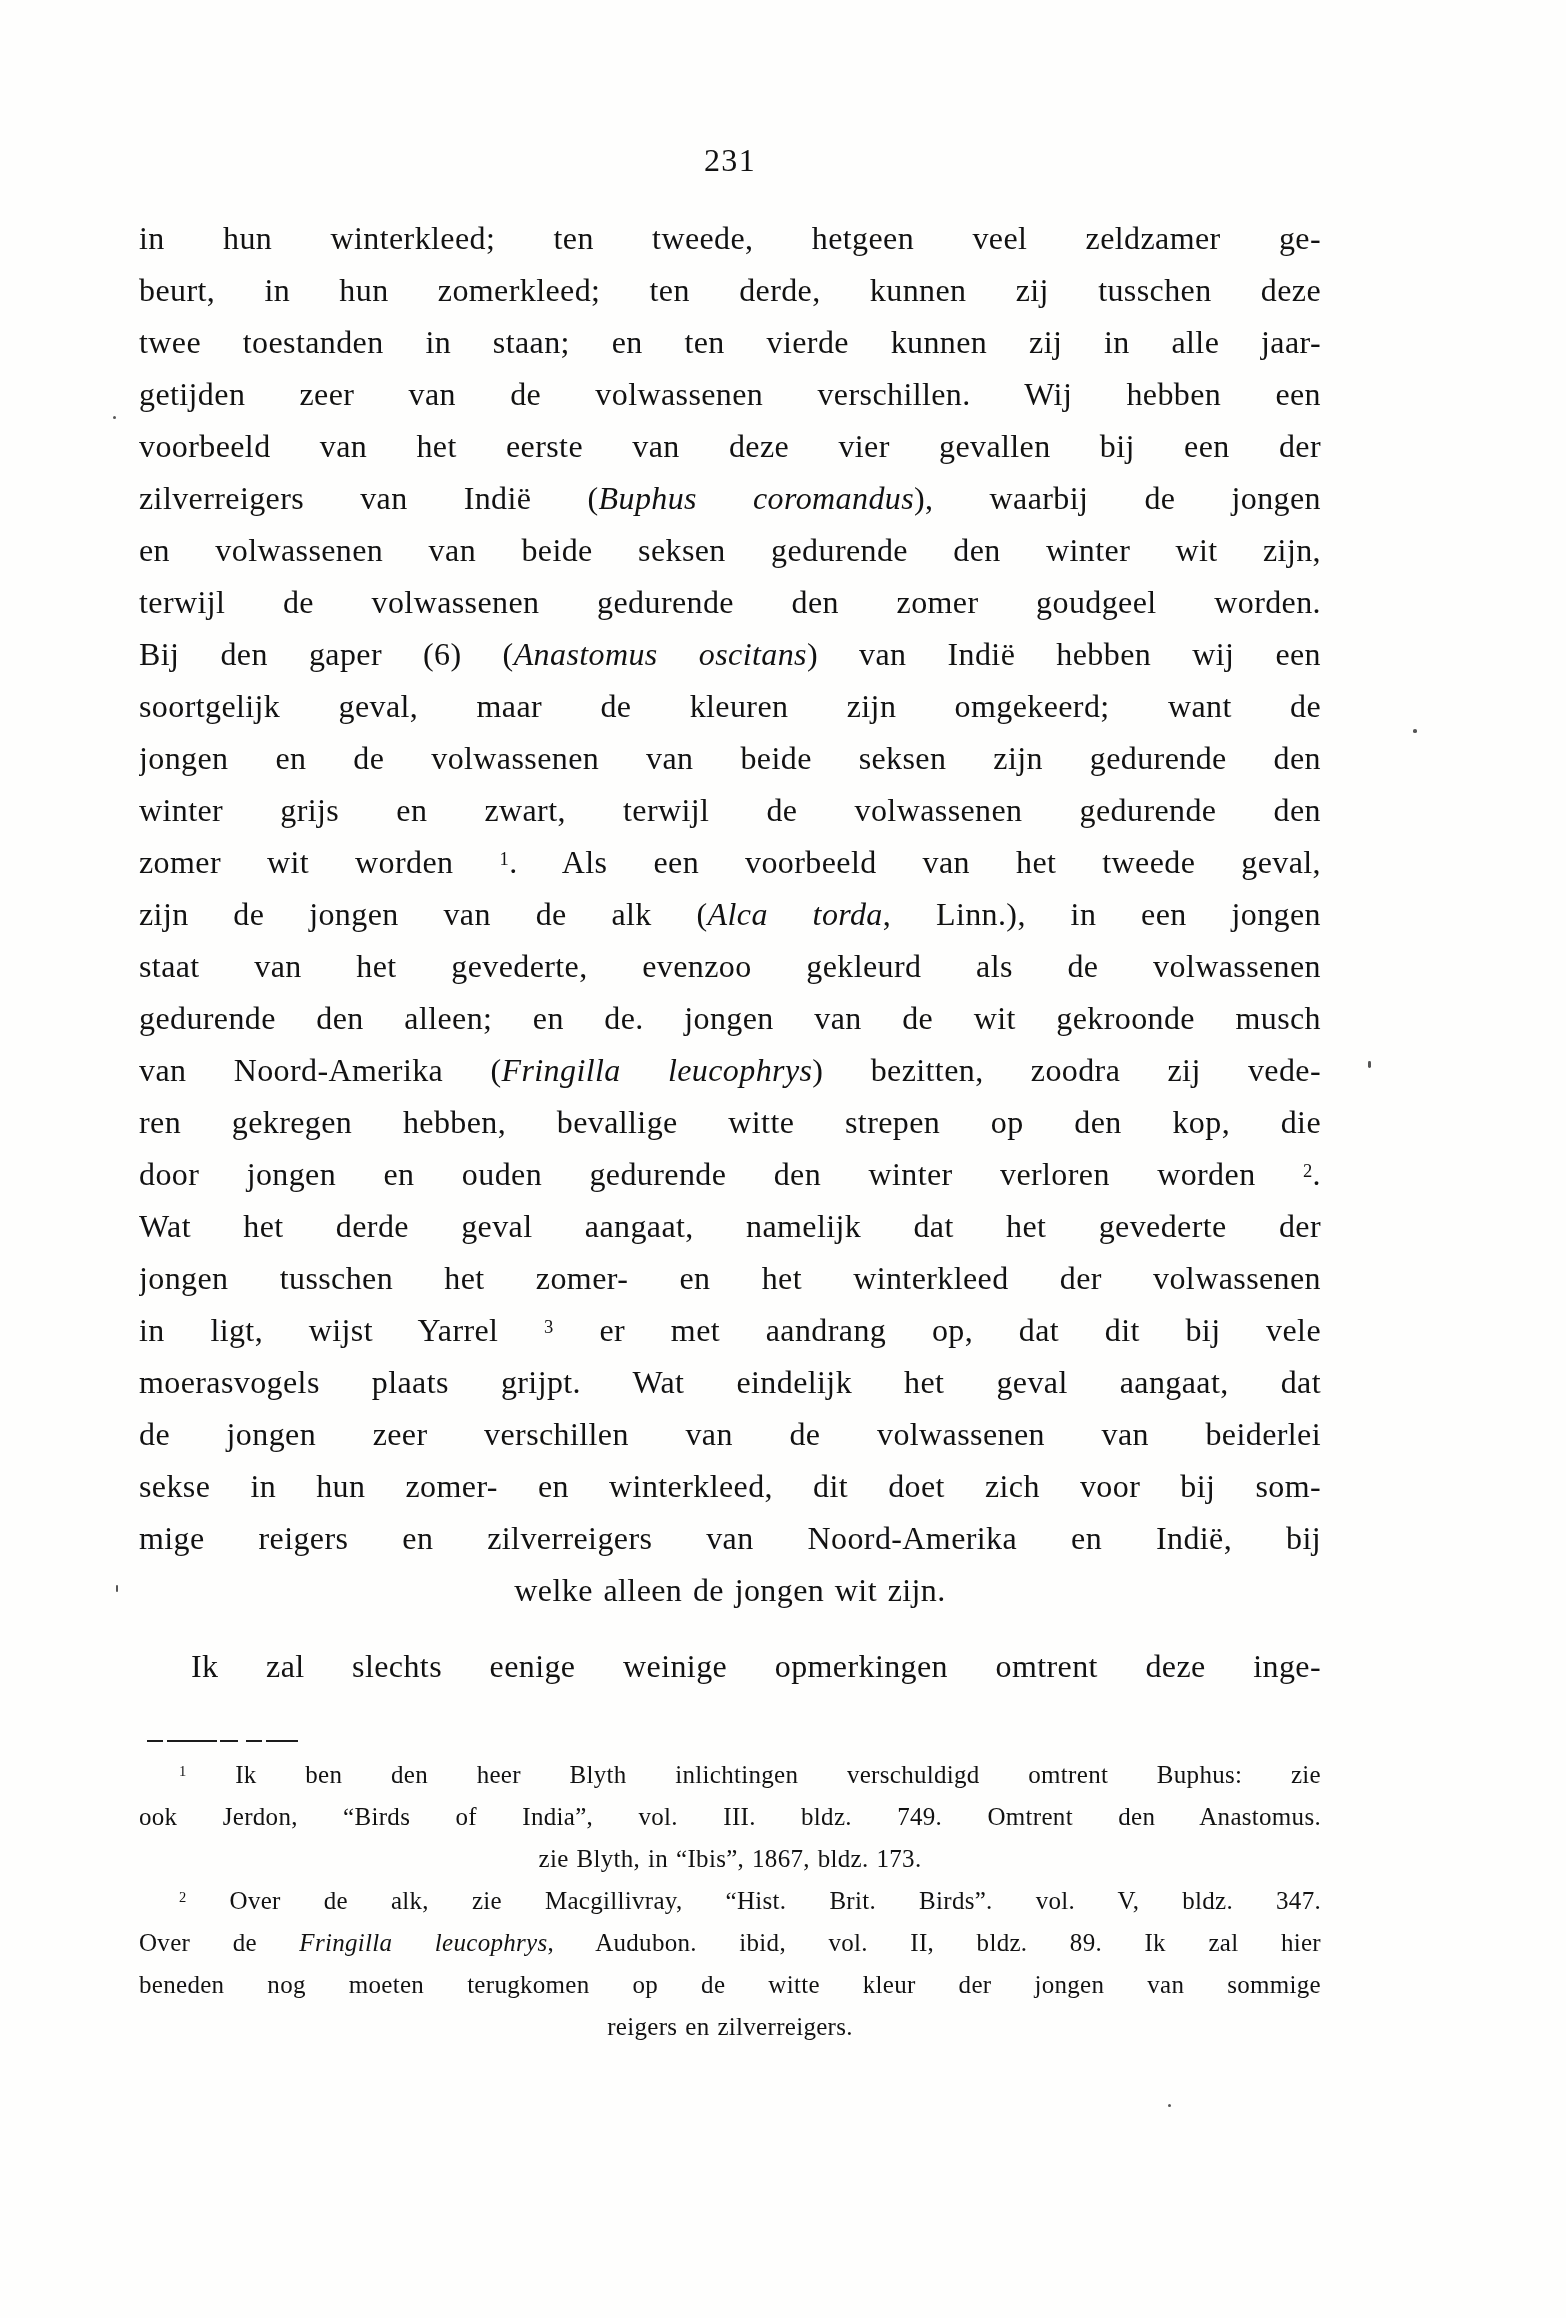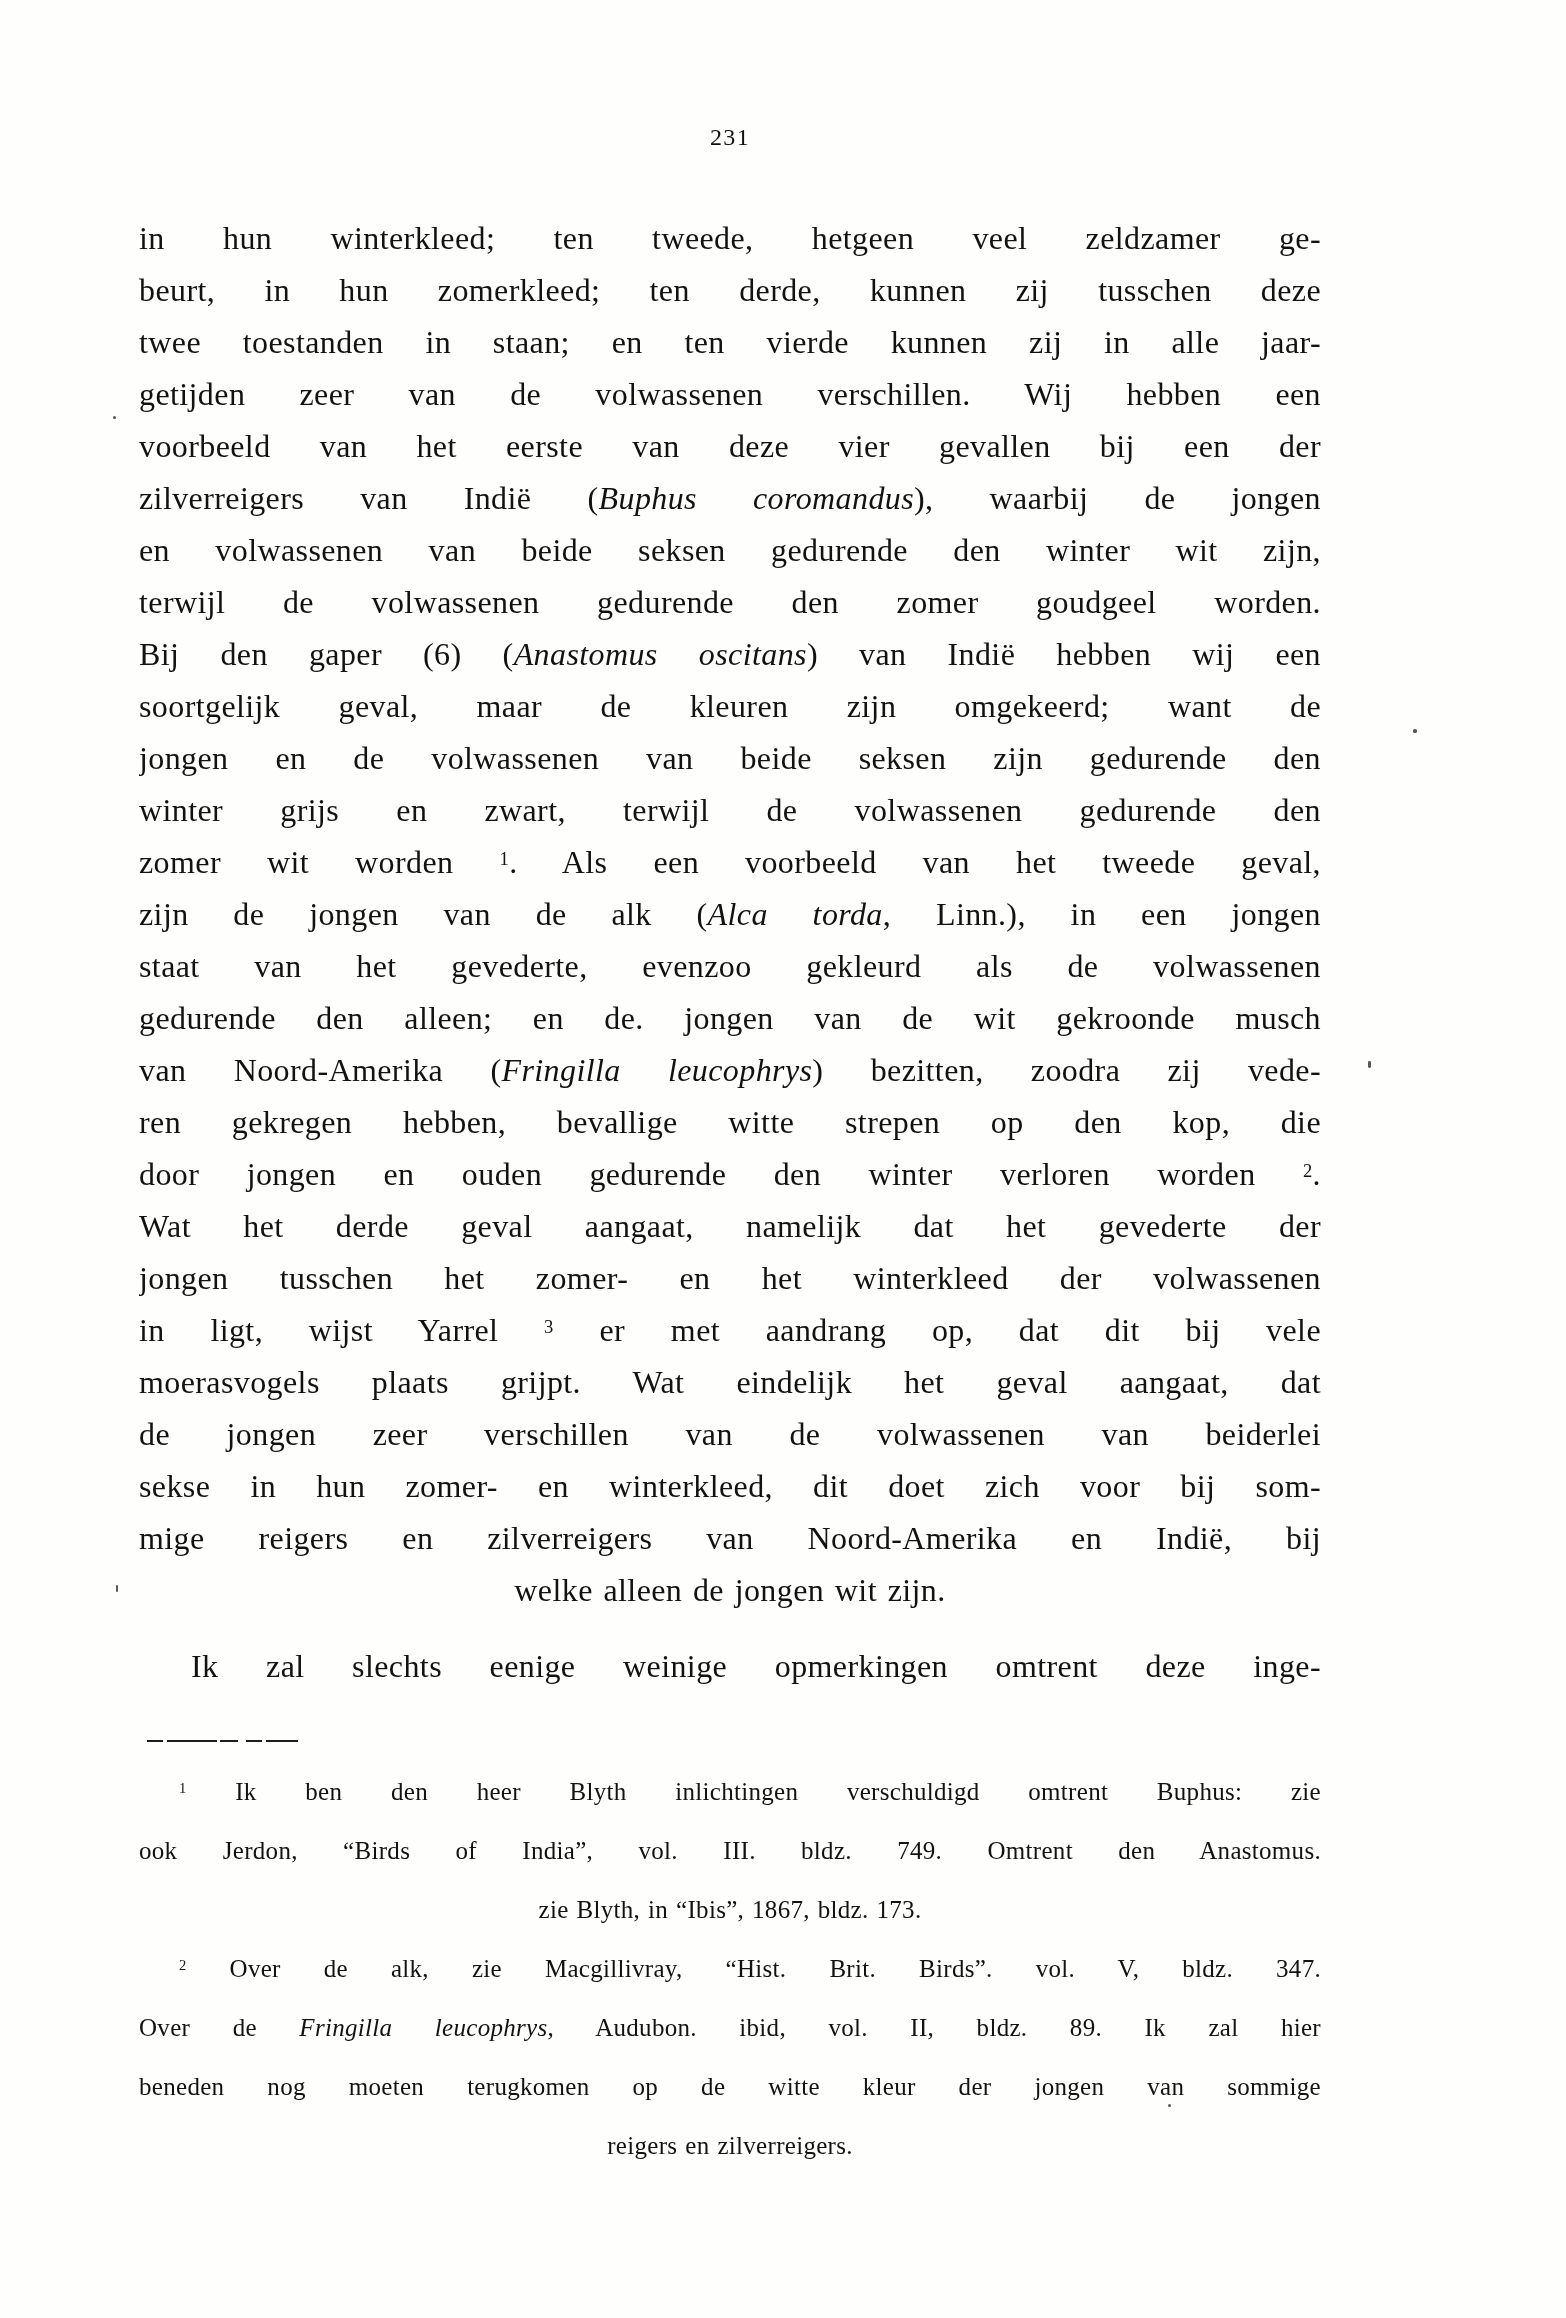--- a/index.html
+++ b/index.html
@@ -8,24 +8,24 @@
     width: 1566px;
     height: 2397px;
     background: #fefefd;
     color: #121212;
     font-family: "Liberation Serif", "DejaVu Serif", serif;
     overflow: hidden;
   }
   .page-number {
     position: absolute;
     left: 139px;
-    top: 124px;
+    top: 142px;
     width: 1182px;
     text-align: center;
-    font-size: 24px;
+    font-size: 32px;
     letter-spacing: 1.4px;
   }
   .body-text {
     position: absolute;
     left: 139px;
     top: 212px;
     width: 1182px;
     font-size: 32px;
     letter-spacing: 0.4px;
     word-spacing: 2.3px;
@@ -61,21 +61,21 @@
   }
   .footnotes {
     position: absolute;
     left: 139px;
     top: 1754px;
     width: 1182px;
     font-size: 25px;
     letter-spacing: 0.3px;
     word-spacing: 1.4px;
   }
-  .footnotes .tline { height: 42px; line-height: 42px; margin-top: 17px; }
+  .footnotes .tline { height: 42px; line-height: 42px; }
   .footnotes .ind { text-indent: 40px; }
   .artifact {
     position: absolute;
     background: #2c2c2c;
     border-radius: 50%;
     opacity: 0.8;
   }
   .artifact.tick { border-radius: 1.4px; }
 </style>
 </head>

